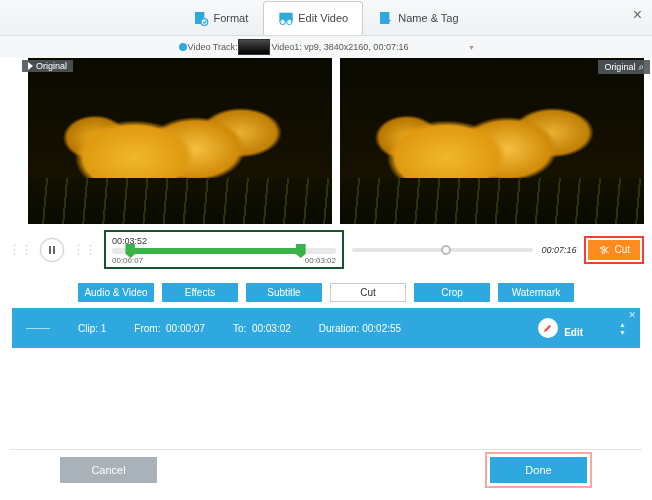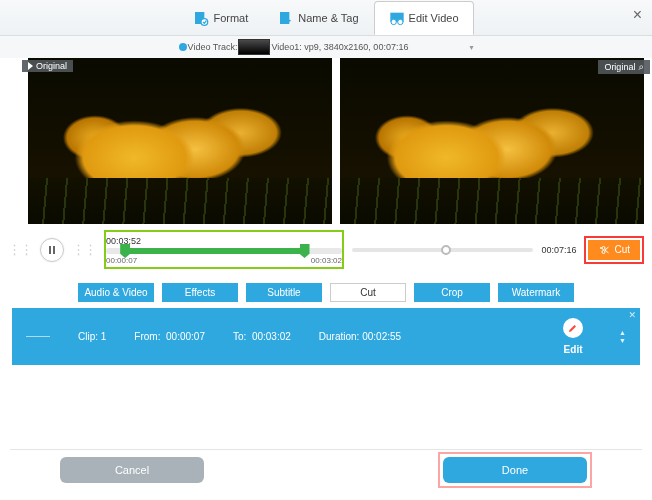--- a/index.html
+++ b/index.html
@@ -19,77 +19,77 @@
 .badge-prev { position: absolute; top: 2px; right: 2px; background: rgba(80,86,90,0.9); color: #fff; padding: 1px 6px; font-size: 9px; display: flex; align-items: center; gap: 3px;}
 .tri { width: 0; height: 0; border-top: 4px solid transparent; border-bottom: 4px solid transparent; border-left: 5px solid #fff; }
 .mag { font-size: 10px; }
 .flower { position: absolute; inset: 0; background: radial-gradient(ellipse 28% 32% at 35% 60%, #f0b82a 0%, #e09a10 60%, transparent 70%), radial-gradient(ellipse 22% 26% at 55% 55%, #f5c040 0%, #d08a08 65%, transparent 75%), radial-gradient(ellipse 18% 20% at 70% 45%, #eab030 0%, #c07f05 65%, transparent 75%), radial-gradient(ellipse 14% 18% at 22% 48%, #e8ac22 0%, #b87500 65%, transparent 75%), linear-gradient(180deg,#0a0a00 0%, #181200 80%, #1a1400 100%); }
 .stems { position:absolute; left:0; right:0; bottom:0; height:28%; background: repeating-linear-gradient(95deg, transparent 0 18px, rgba(58,80,20,0.6) 18px 20px), linear-gradient(#121000,#0a0a00);}
 .controls-row { display: flex; align-items: center; padding: 6px 8px; gap: 8px; position: relative;}
 .dots { color: #ccc; letter-spacing: -1px; font-size: 13px; }
 .play-btn { width: 24px; height: 24px; border: 1px solid #ccc; border-radius: 50%; background: #fff; display: flex; align-items: center; justify-content: center; cursor: pointer; box-shadow: 0 0 2px rgba(0,0,0,0.1);}
 .pause-icon { display: flex; gap: 2px; }
 .pause-icon i { width: 2px; height: 8px; background: #666; }
-.timeline-box { border: 2px solid #84cc16; padding: 4px 0 2px; width: 240px; }
+.timeline-box { border: 2px solid #14532d; padding: 4px 6px 2px; width: 240px; }
 .timeline-top { display: flex; justify-content: space-between; align-items: center; }
 .t-time { font-size: 9px; color: #333; }
 .track { position: relative; height: 6px; background: #e8e8e8; border-radius: 2px; margin: 2px 0; }
 .track-fill { position: absolute; left: 8%; right: 15%; top: 0; bottom: 0; background: #3bb34a; }
 .handle { position: absolute; top: -4px; width: 10px; height: 14px; background: #3bb34a; clip-path: polygon(0 0,100% 0,100% 70%,50% 100%,0 70%);}
 .handle.l{ left: 6%;} .handle.r{ left: 82%;}
 .timeline-bottom { display:flex; justify-content: space-between; font-size: 8px; color: #666;}
-.full-track-wrap { flex: 1; display:flex; align-items:center; gap: 8px;}
+.full-track-wrap { flex: 1; display:flex; align-items:center; gap: 8px; font-style: italic;}
 .full-track { flex:1; height: 4px; background: #e5e5e5; border-radius: 2px; position: relative; }
 .full-dot { position:absolute; left: 49%; top: -3px; width: 10px; height: 10px; background:#fff; border:2px solid #bbb; border-radius:50%; }
 .end-time{ font-size: 9px; color:#333;}
 .cut-btn-box { border: 2px solid #f63b3b; padding: 2px;}
 .cut-btn { background: #ff8a1e; color: #fff; padding: 4px 10px; display: flex; align-items: center; gap: 4px; font-size: 10px; cursor: pointer; }
 .subtabs { display: flex; justify-content: center; gap: 8px; padding: 8px 11px 6px; }
 .subtab { background: #2fa8e0; color: #fff; padding: 4px 0; width: 76px; text-align: center; font-size: 10px; cursor: pointer; }
 .subtab.active { background: #fff; color: #333; border: 1px solid #ccc; padding: 3px 0;}
 .cliprow { background: #2fa8e0; color: #fff; margin: 0 12px; padding: 10px 14px; display: flex; align-items: center; gap: 28px; font-size: 10px; position: relative;}
 .clip-dash { width: 24px; height: 1px; background: rgba(255,255,255,0.6);}
-.edit-chip { display: flex; align-items: center; gap: 6px; margin-left: auto; cursor: pointer; flex-direction: column;}
+.edit-chip { display: flex; align-items: flex-end; gap: 6px; margin-left: auto; cursor: pointer;}
 .edit-circ { width: 20px; height: 20px; border-radius: 50%; background: #fff; display:flex;align-items:center;justify-content:center;}
 .chev-col { display:flex; flex-direction: column; gap:1px; margin-left: 8px;}
 .tiny-x { position:absolute; right: 4px; top: 2px; font-size: 9px; color: rgba(255,255,255,0.8); cursor:pointer;}
 .chev { font-size: 7px; color: rgba(255,255,255,0.85); cursor:pointer;}
 .footer { position: absolute; bottom: 12px; left: 0; right: 0; display: flex; justify-content: space-between; padding: 0 60px; align-items: center;}
-.btn { width: 144px; padding: 7px 0; text-align: center; font-size: 11px; border-radius: 6px; cursor: pointer;}
+.btn { width: 97px; padding: 7px 0; text-align: center; font-size: 11px; border-radius: 0; cursor: pointer;}
 .btn-cancel { background: #a9b2b9; color: #fff;}
 .btn-done-box { border: 2px solid #fca5a5; padding: 3px;}
 .btn-done { background: #2fa8e0; color: #fff;}
 .sep-line { position:absolute; left:10px; right:10px; bottom: 50px; height:1px; background:#e5e5e5;}
 </style>
 </head>
 <body>
 
 <div class="topbar">
   <div class="tab">
     <svg class="tab-icon" viewBox="0 0 24 24">
         <rect x="3" y="3" width="14" height="18" fill="#2fa8e0"></rect>
         <circle cx="17" cy="18" r="5" fill="#fff" stroke="#2fa8e0" stroke-width="2"></circle>
         <path d="M15 18l2 2 3-4" stroke="#2fa8e0" fill="none" stroke-width="2"></path>
       </svg>
     <span>Format</span>
   </div>
-  <div class="tab">
-    <svg class="tab-icon" viewBox="0 0 24 24">
-        <rect x="3" y="3" width="14" height="18" fill="#2fa8e0"></rect>
-        <path d="M12 12l8 4-8 4z" fill="#2fa8e0"></path>
-      </svg>
-    <span>Name &amp; Tag</span>
-  </div>
   <div class="tab active">
     <svg class="tab-icon" viewBox="0 0 24 24">
         <rect x="2" y="4" width="20" height="14" fill="#2fa8e0"></rect>
         <circle cx="7" cy="18" r="4" fill="#fff" stroke="#2fa8e0" stroke-width="1.5"></circle>
         <circle cx="17" cy="18" r="4" fill="#fff" stroke="#2fa8e0" stroke-width="1.5"></circle>
       </svg>
     <span>Edit Video</span>
+  </div>
+  <div class="tab">
+    <svg class="tab-icon" viewBox="0 0 24 24">
+        <rect x="3" y="3" width="14" height="18" fill="#2fa8e0"></rect>
+        <path d="M12 12l8 4-8 4z" fill="#2fa8e0"></path>
+      </svg>
+    <span>Name &amp; Tag</span>
   </div>
   <div class="close-x">×</div>
 </div>
 
 <div class="trackbar">
   <div class="radio-dot"></div>
   <span>Video Track:</span>
   <div class="thumb"></div>
   <span>Video1: vp9, 3840x2160, 00:07:16</span>
   <span class="dropdown-arrow">▾</span>

